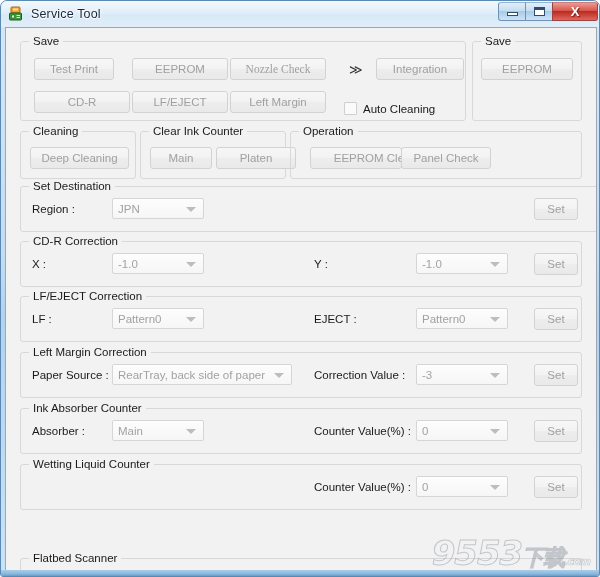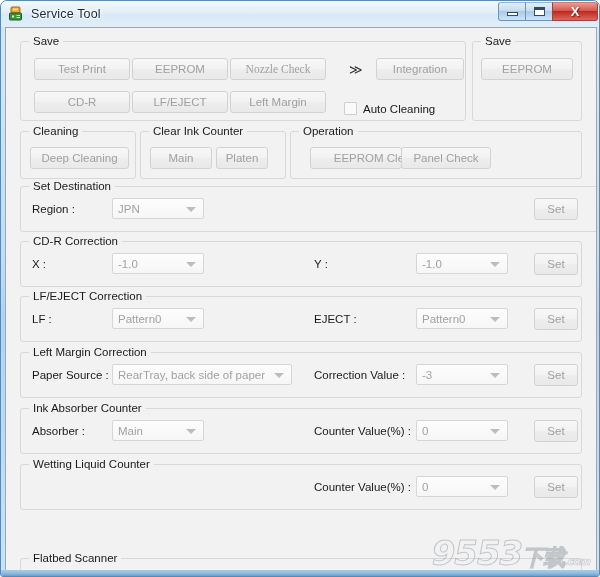--- a/index.html
+++ b/index.html
@@ -282,21 +282,21 @@
         <div class="glyph-close">X</div>
       </div>
     </div>
   </div>
 
   <div class="client">
 
     <div class="group" style="left:14px; top:13px; width:446px; height:80px;">
       <div class="legend">Save</div>
 
-      <div class="btn" style="left:13px; top:16px; width:96px;">
+      <div class="btn" style="left:13px; top:16px; width:80px;">
         <span>Test Print</span>
       </div>
       <div class="btn" style="left:111px; top:16px; width:96px;">
         <span>EEPROM</span>
       </div>
       <div class="btn" style="left:209px; top:16px; width:96px;font-family:Liberation Serif, serif;">
         <span>Nozzle Check</span>
       </div>
 
       <div class="btn" style="left:13px; top:49px; width:96px;">
@@ -333,21 +333,21 @@
       <div class="btn" style="left:9px; top:15px; width:99px;">
         <span>Deep Cleaning</span>
       </div>
     </div>
 
     <div class="group" style="left:134px; top:103px; width:146px; height:48px;">
       <div class="legend">Clear Ink Counter</div>
       <div class="btn" style="left:9px; top:15px; width:62px;">
         <span>Main</span>
       </div>
-      <div class="btn" style="left:75px; top:15px; width:52px;">
+      <div class="btn" style="left:75px; top:15px; width:80px;">
         <span>Platen</span>
       </div>
     </div>
 
     <div class="group" style="left:284px; top:103px; width:292px; height:48px;">
       <div class="legend">Operation</div>
       <div class="btn" style="left:19px; top:15px; width:92px;padding-left:36px;">
         <span>EEPROM Clear</span>
       </div>
       <div class="btn" style="left:110px; top:15px; width:90px;">

